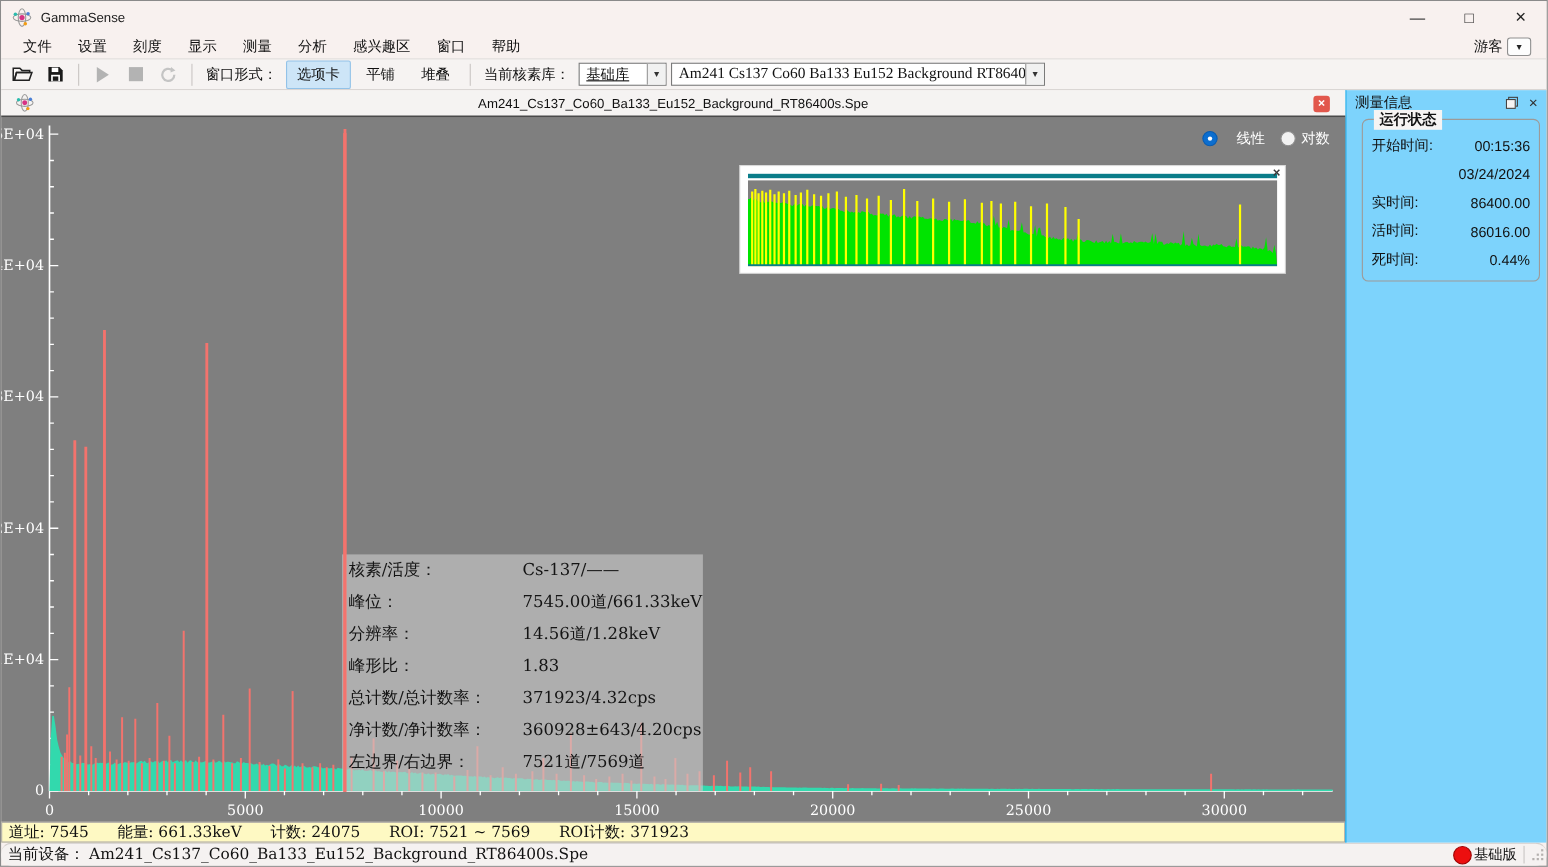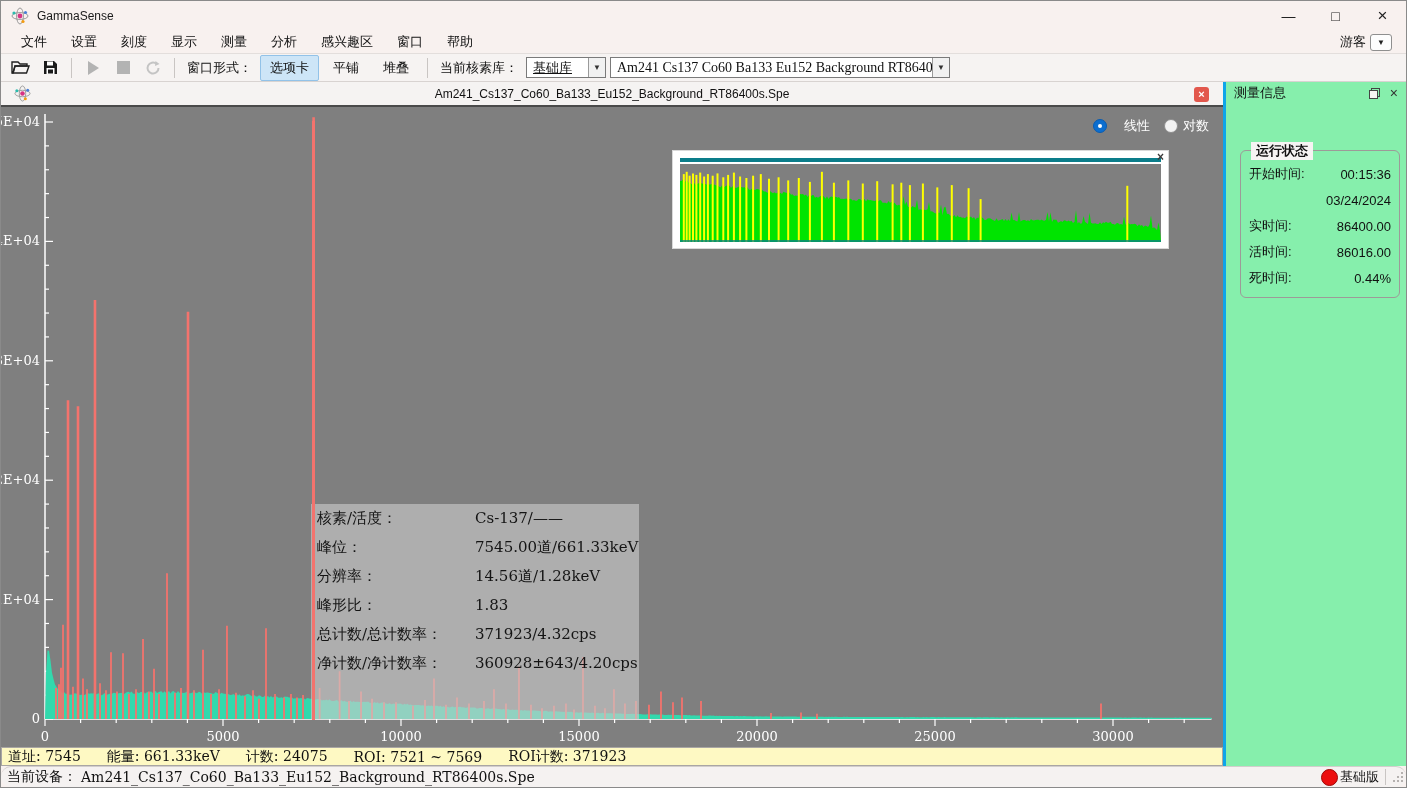--- a/index.html
+++ b/index.html
@@ -28,21 +28,21 @@
   .mode-btn { padding:3px 9px; border:1px solid transparent; border-radius:2px; }
   .mode-btn.active { background:#cde5f7; border-color:#92c2e8; }
   .combo { display:flex; align-items:center; border:1px solid #7a7a7a; background:#fff; height:21px; }
   .combo .combo-text { padding:0 6px; white-space:nowrap; overflow:hidden; }
   .combo .combo-arrow { width:17px; height:100%; border-left:1px solid #9a9a9a; background:#f1f1f1;
                         display:flex; align-items:center; justify-content:center; font-size:8px; color:#333; }
   .combo.serif .combo-text { font-family:"Liberation Serif", serif; font-size:14px; }
   
   .main-row { display:flex; height:684px; }
   .left-col { width:1222px; }
-  .right-col { width:185px; background:#86efac; border-left:3px solid #0ea5e9; display:flex; flex-direction:column;gap:42px; }
+  .right-col { width:185px; background:#7dd3fc; border-left:1px solid #0ea5e9; display:flex; flex-direction:column; }
   
   .tabrow { height:25px; background:#f5f3f2; border-bottom:2px solid #4a4a4a;
             display:flex; align-items:center; position:relative; }
   .tabrow .tab-title { position:absolute; left:0; right:0; text-align:center; font-size:12px; color:#111; }
   .tab-close { position:absolute; right:14px; top:5px; width:15px; height:15px; border-radius:3px;
                background:#e2574c; color:#fff; font-size:11px; font-weight:bold; line-height:14px;
                text-align:center; }
   .tab-logo { margin-left:13px; z-index:2; }
   
   .chart-wrap { position:relative; width:1222px; height:640px; background:#7f7f7f; }
@@ -431,20 +431,24 @@
             <span>1.83</span>
           </div>
         <div class="row">
             <span class="lab">总计数/总计数率：</span>
             <span>371923/4.32cps</span>
           </div>
         <div class="row">
             <span class="lab">净计数/净计数率：</span>
             <span>360928±643/4.20cps</span>
           </div>
+        <div class="row">
+            <span class="lab">左边界/右边界：</span>
+            <span>7521道/7569道</span>
+          </div>
       </div>
       <div class="cursor-line"></div>
     </div>
 
     <div class="status1">
       <span>道址: 7545</span>
       <span>能量: 661.33keV</span>
       <span>计数: 24075</span>
       <span>ROI: 7521 ~ 7569</span>
       <span>ROI计数: 371923</span>

